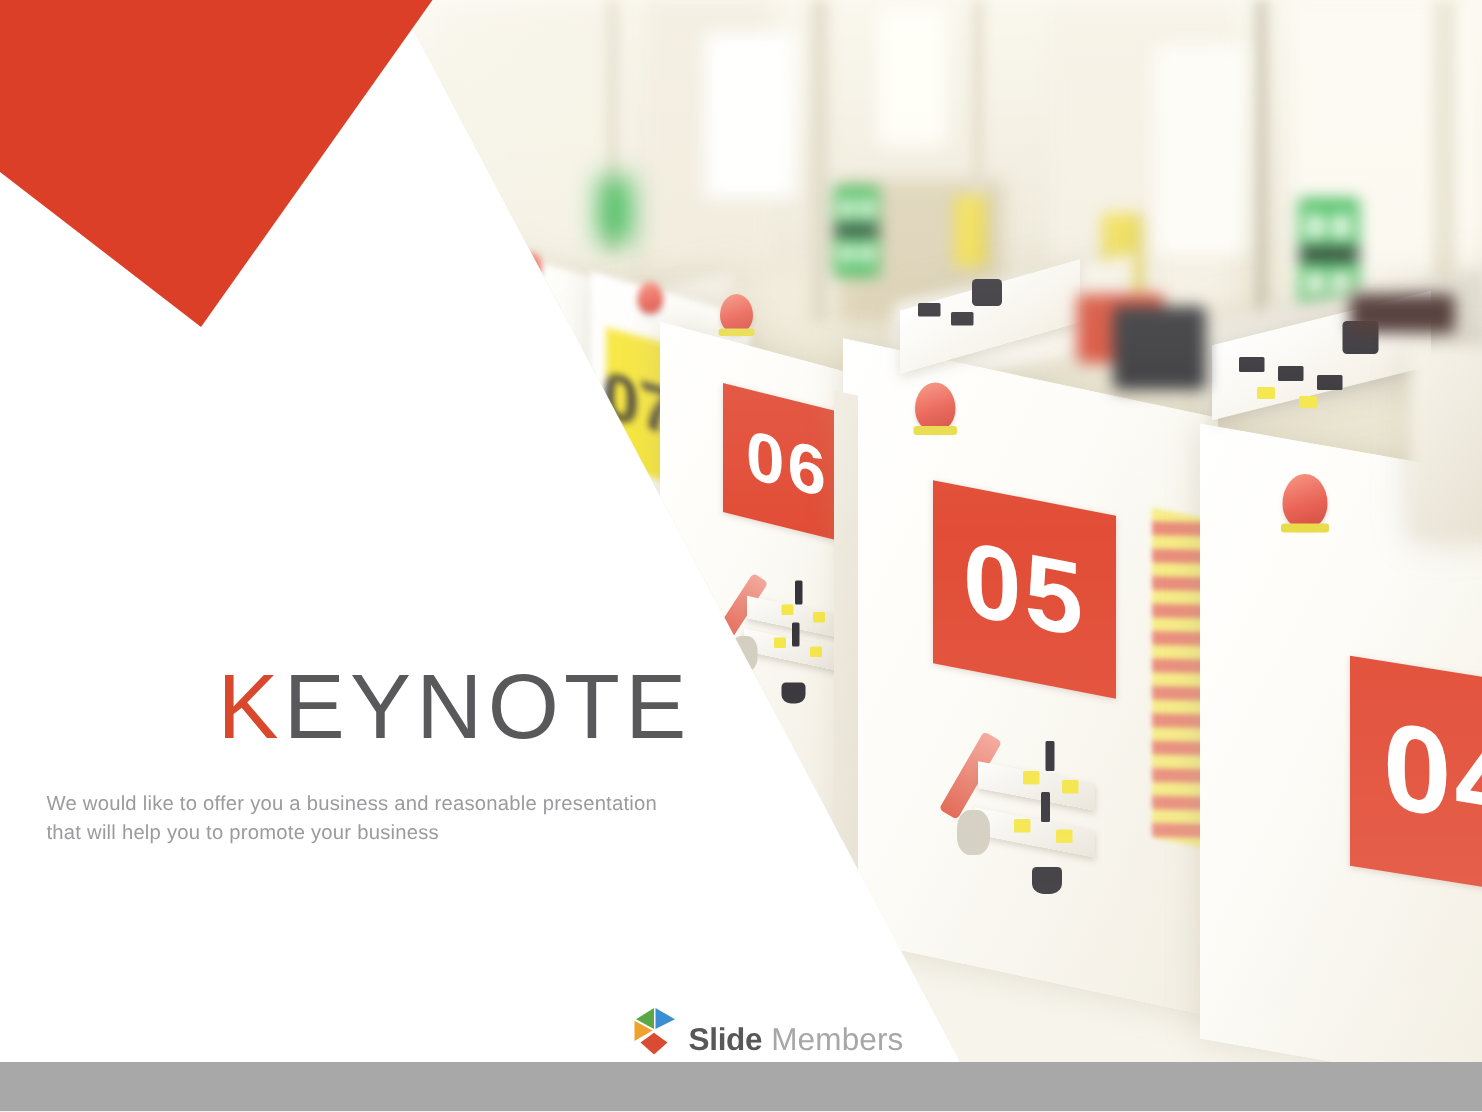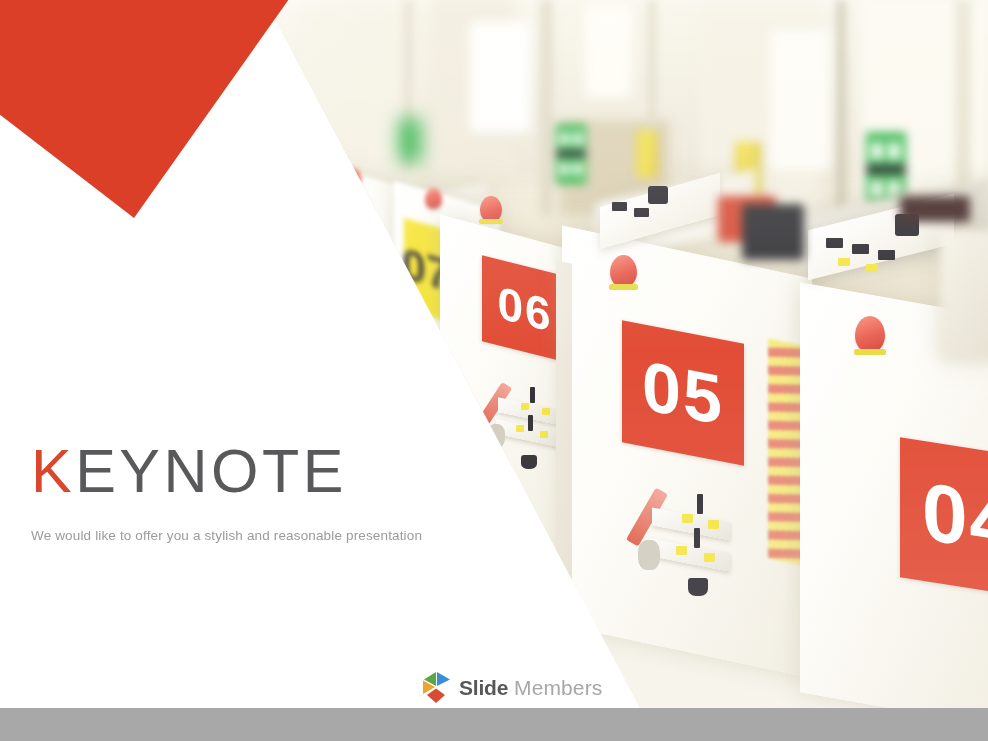--- a/index.html
+++ b/index.html
@@ -123,36 +123,37 @@
     left:31px;top:434px;
     width:430px;
   }
   .title-line{
     font-size:61px;
     line-height:74px;
     letter-spacing:3.5px;
     color:#59595b;
     font-weight:400;
     white-space:nowrap;
+    text-align:right;
   }
   .title-line .accent{color:#d9472c;}
   .subtitle{
     margin-top:18px;
     font-size:13.5px;
     line-height:19px;
     color:#9b9b9d;
     letter-spacing:.15px;
     max-width:420px;
   }
 
   
   .logo{
     position:absolute;
     left:421px;top:671px;
-    display:flex;align-items:center;gap:7px;
+    display:flex;align-items:flex-end;gap:7px;
   }
   .logo-mark{width:31px;height:33px;display:block;}
   .logo-text{
     font-size:21px;line-height:21px;white-space:nowrap;
   }
   .logo-text .b{color:#58585a;font-weight:700;letter-spacing:-.2px;}
   .logo-text .r{color:#a7a7a9;font-weight:400;letter-spacing:.1px;}
 
   
   .bottom-bar{
@@ -286,21 +287,22 @@
     </div>
   </div>
 
   <div class="chevron"></div>
 
   <div class="title-block">
     <div class="title-line">
       <span class="accent">K</span><span>EYNOTE</span>
     </div>
     <div class="subtitle">
-      <div>We would like to offer you a stylish and reasonable presentation</div>
+      <div>We would like to offer you a business and reasonable presentation</div>
+      <div>that will help you to promote your business</div>
     </div>
   </div>
 
   <div class="logo">
     <svg class="logo-mark" viewBox="0 0 62 66">
       <polygon points="30,2 30,30 6,17" fill="#5aa845"></polygon>
       <polygon points="32,2 58,17 32,30" fill="#3b8ed1"></polygon>
       <polygon points="4,19 28,32 4,46" fill="#f0a22e"></polygon>
       <polygon points="12,48 30,35 48,48 30,64" fill="#d94b33"></polygon>
     </svg>

